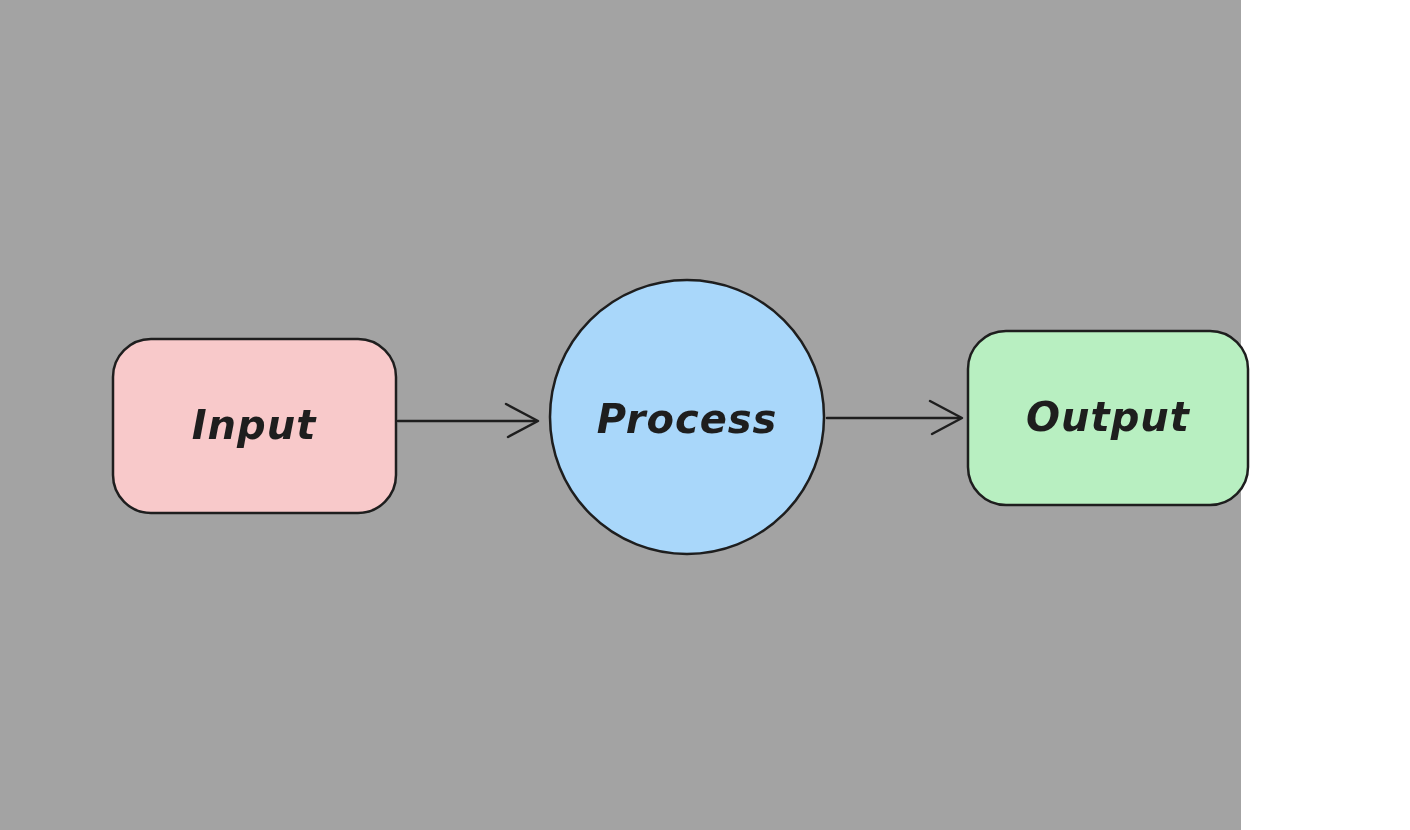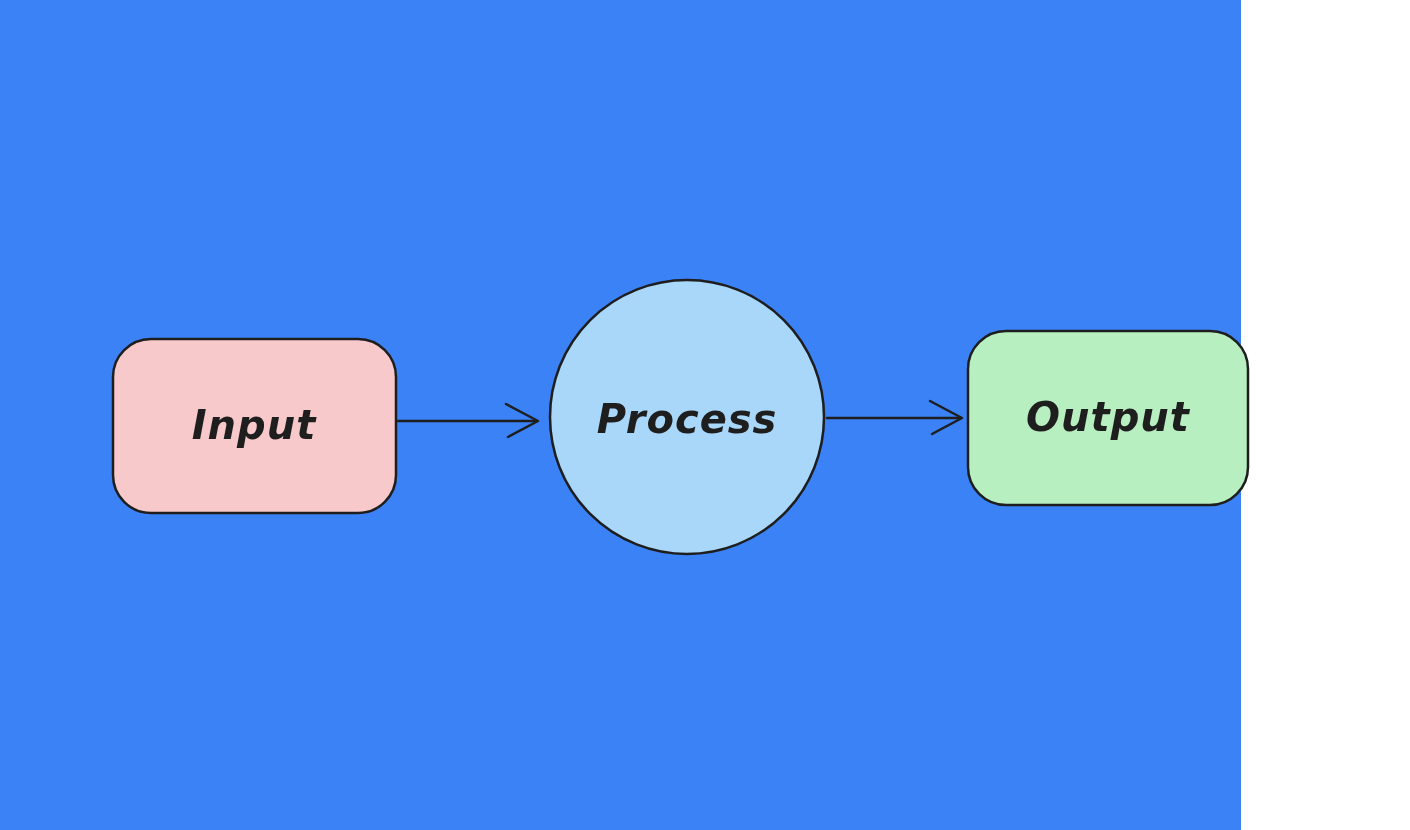--- a/index.html
+++ b/index.html
@@ -8,21 +8,21 @@
     background: #ffffff;
     width: 1410px;
     height: 830px;
     overflow: hidden;
     font-family: "DejaVu Sans", sans-serif;
   }
   .canvas-wrap {
     position: relative;
     width: 1241px;
     height: 830px;
-    background: #3b82f6;
+    background: #a3a3a3;
   }
   svg { display: block; }
   .node-shape {
     stroke-width: 2.5;
     stroke-linejoin: round;
   }
   .node-label {
     font-family: "DejaVu Sans", sans-serif;
     font-size: 40px;
     font-weight: 600;

